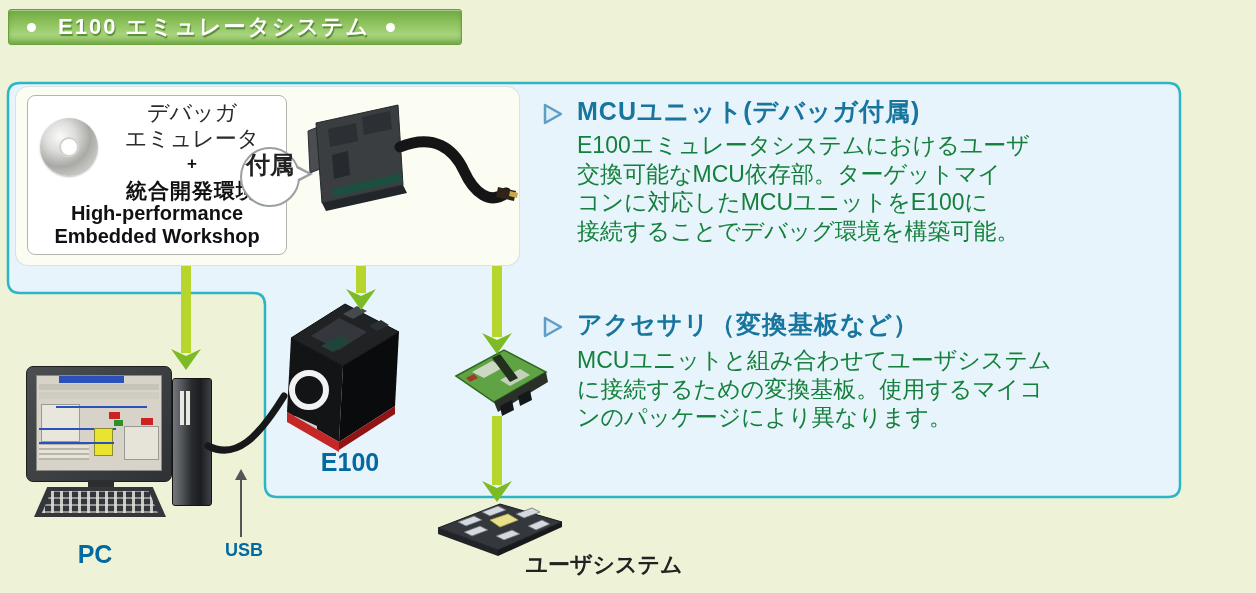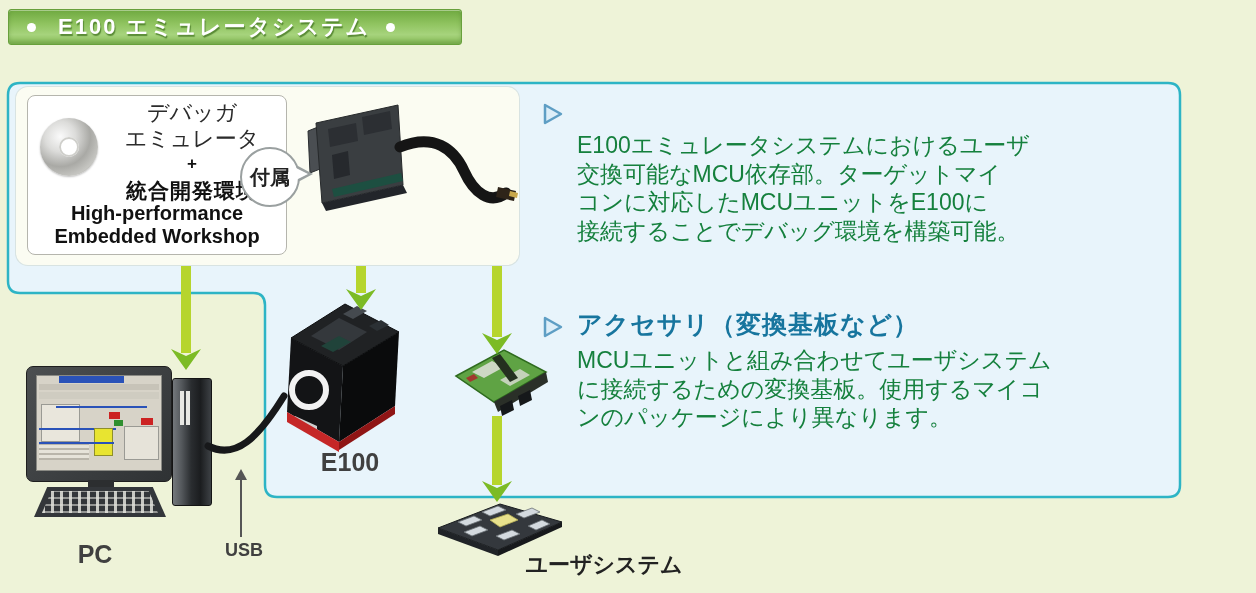--- a/index.html
+++ b/index.html
@@ -29,22 +29,22 @@
     box-shadow:0 1px 2px rgba(0,0,0,.25);}
   .cd::after{content:"";position:absolute;left:19px;top:19px;width:20px;height:20px;border-radius:50%;
     background:#fff;box-shadow:inset 0 0 0 2px #cfcfcb;}
   .sw-top{position:absolute;left:76px;top:4px;width:176px;text-align:center;color:#2b2b2b;}
   .sw-line{font-size:22px;line-height:26px;}
   .sw-plus{font-size:17px;font-weight:bold;line-height:20px;margin-top:2px;color:#111;}
   .sw-ide{font-size:21px;font-weight:bold;margin-top:3px;letter-spacing:1px;color:#111;}
   .sw-en{position:absolute;left:0;top:106px;width:100%;text-align:center;font-weight:bold;
     font-size:20px;line-height:23px;color:#111;}
   .fuzoku{position:absolute;left:224px;top:60px;width:56px;height:56px;background:#fff;
-    border:2px solid #9aa0a0;border-radius:50%;display:flex;align-items:center;justify-content:center;
-    font-size:20px;font-weight:bold;color:#222;z-index:3;}
+    border:2px solid #9aa0a0;border-radius:50%;display:flex;align-items:flex-start;justify-content:center;
+    font-size:24px;font-weight:bold;color:#222;z-index:3;}
   .fuzoku::before{content:"";position:absolute;right:-15px;top:17px;width:0;height:0;
     border:8px solid transparent;border-left:15px solid #9aa0a0;border-right:0;}
   .fuzoku::after{content:"";position:absolute;right:-10px;top:19px;width:0;height:0;
     border:6px solid transparent;border-left:12px solid #fff;border-right:0;}
   .mcu-img{position:absolute;left:286px;top:8px;width:218px;height:128px;}
   .mcu-label{position:absolute;left:292px;top:126px;width:170px;text-align:center;
     font-size:22px;font-weight:bold;color:#111;}
 
   
   .arrow{position:absolute;width:30px;z-index:4;}
@@ -73,21 +73,21 @@
     background:linear-gradient(90deg,#74787c 0%,#55595d 22%,#2a2d30 48%,#1b1d1f 72%,#3d4145 100%);}
   .tower .slot{position:absolute;top:12px;width:4px;height:34px;background:#e8e8e4;}
   .cable-svg{position:absolute;left:200px;top:386px;width:92px;height:72px;}
 
   
   .e100-svg{position:absolute;left:281px;top:294px;width:125px;height:160px;}
   .adapter-svg{position:absolute;left:448px;top:340px;width:104px;height:84px;}
   .usersys-svg{position:absolute;left:424px;top:496px;width:150px;height:72px;}
 
   
-  .lbl{position:absolute;font-weight:bold;color:#404040;text-align:center;}
+  .lbl{position:absolute;font-weight:bold;color:#0369a1;text-align:center;}
   .lbl-pc{left:63px;top:540px;width:64px;font-size:25px;}
   .lbl-usb{left:210px;top:540px;width:68px;font-size:18px;}
   .lbl-e100{left:298px;top:448px;width:104px;font-size:25px;}
   .lbl-usys{left:514px;top:550px;width:180px;font-size:22px;font-weight:700;color:#222;text-align:center;}
 
   
   .usb-line{position:absolute;left:240px;top:479px;width:2px;height:58px;background:#555;}
   .usb-head{position:absolute;left:235px;top:469px;width:0;height:0;
     border-left:6px solid transparent;border-right:6px solid transparent;border-bottom:11px solid #555;}
 </style>
@@ -160,20 +160,21 @@
   <div class="arrow" style="left:482px;top:416px;height:86px">
     <div class="shaft"></div>
     <svg width="30" height="21" viewBox="0 0 30 21">
         <path d="M0,0 L15,7 L30,0 L15,21 Z" fill="#7cbb25"></path>
       </svg>
   </div>
 
   <svg class="tri" style="left:541px;top:102px" viewBox="0 0 24 24">
     <polygon points="4,3 20,12 4,21" fill="#ddeef8" stroke="#5e9ec4" stroke-width="2.5" stroke-linejoin="round"></polygon>
   </svg>
+  <div class="sec-heading" style="left:577px;top:95px">MCUユニット(デバッガ付属)</div>
   <div class="sec-body" style="left:577px;top:131px">E100エミュレータシステムにおけるユーザ
 交換可能なMCU依存部。ターゲットマイ
 コンに対応したMCUユニットをE100に
 接続することでデバッグ環境を構築可能。</div>
 
   <svg class="tri" style="left:541px;top:315px" viewBox="0 0 24 24">
     <polygon points="4,3 20,12 4,21" fill="#ddeef8" stroke="#5e9ec4" stroke-width="2.5" stroke-linejoin="round"></polygon>
   </svg>
   <div class="sec-heading" style="left:577px;top:308px">アクセサリ（変換基板など）</div>
   <div class="sec-body" style="left:577px;top:346px">MCUユニットと組み合わせてユーザシステム

